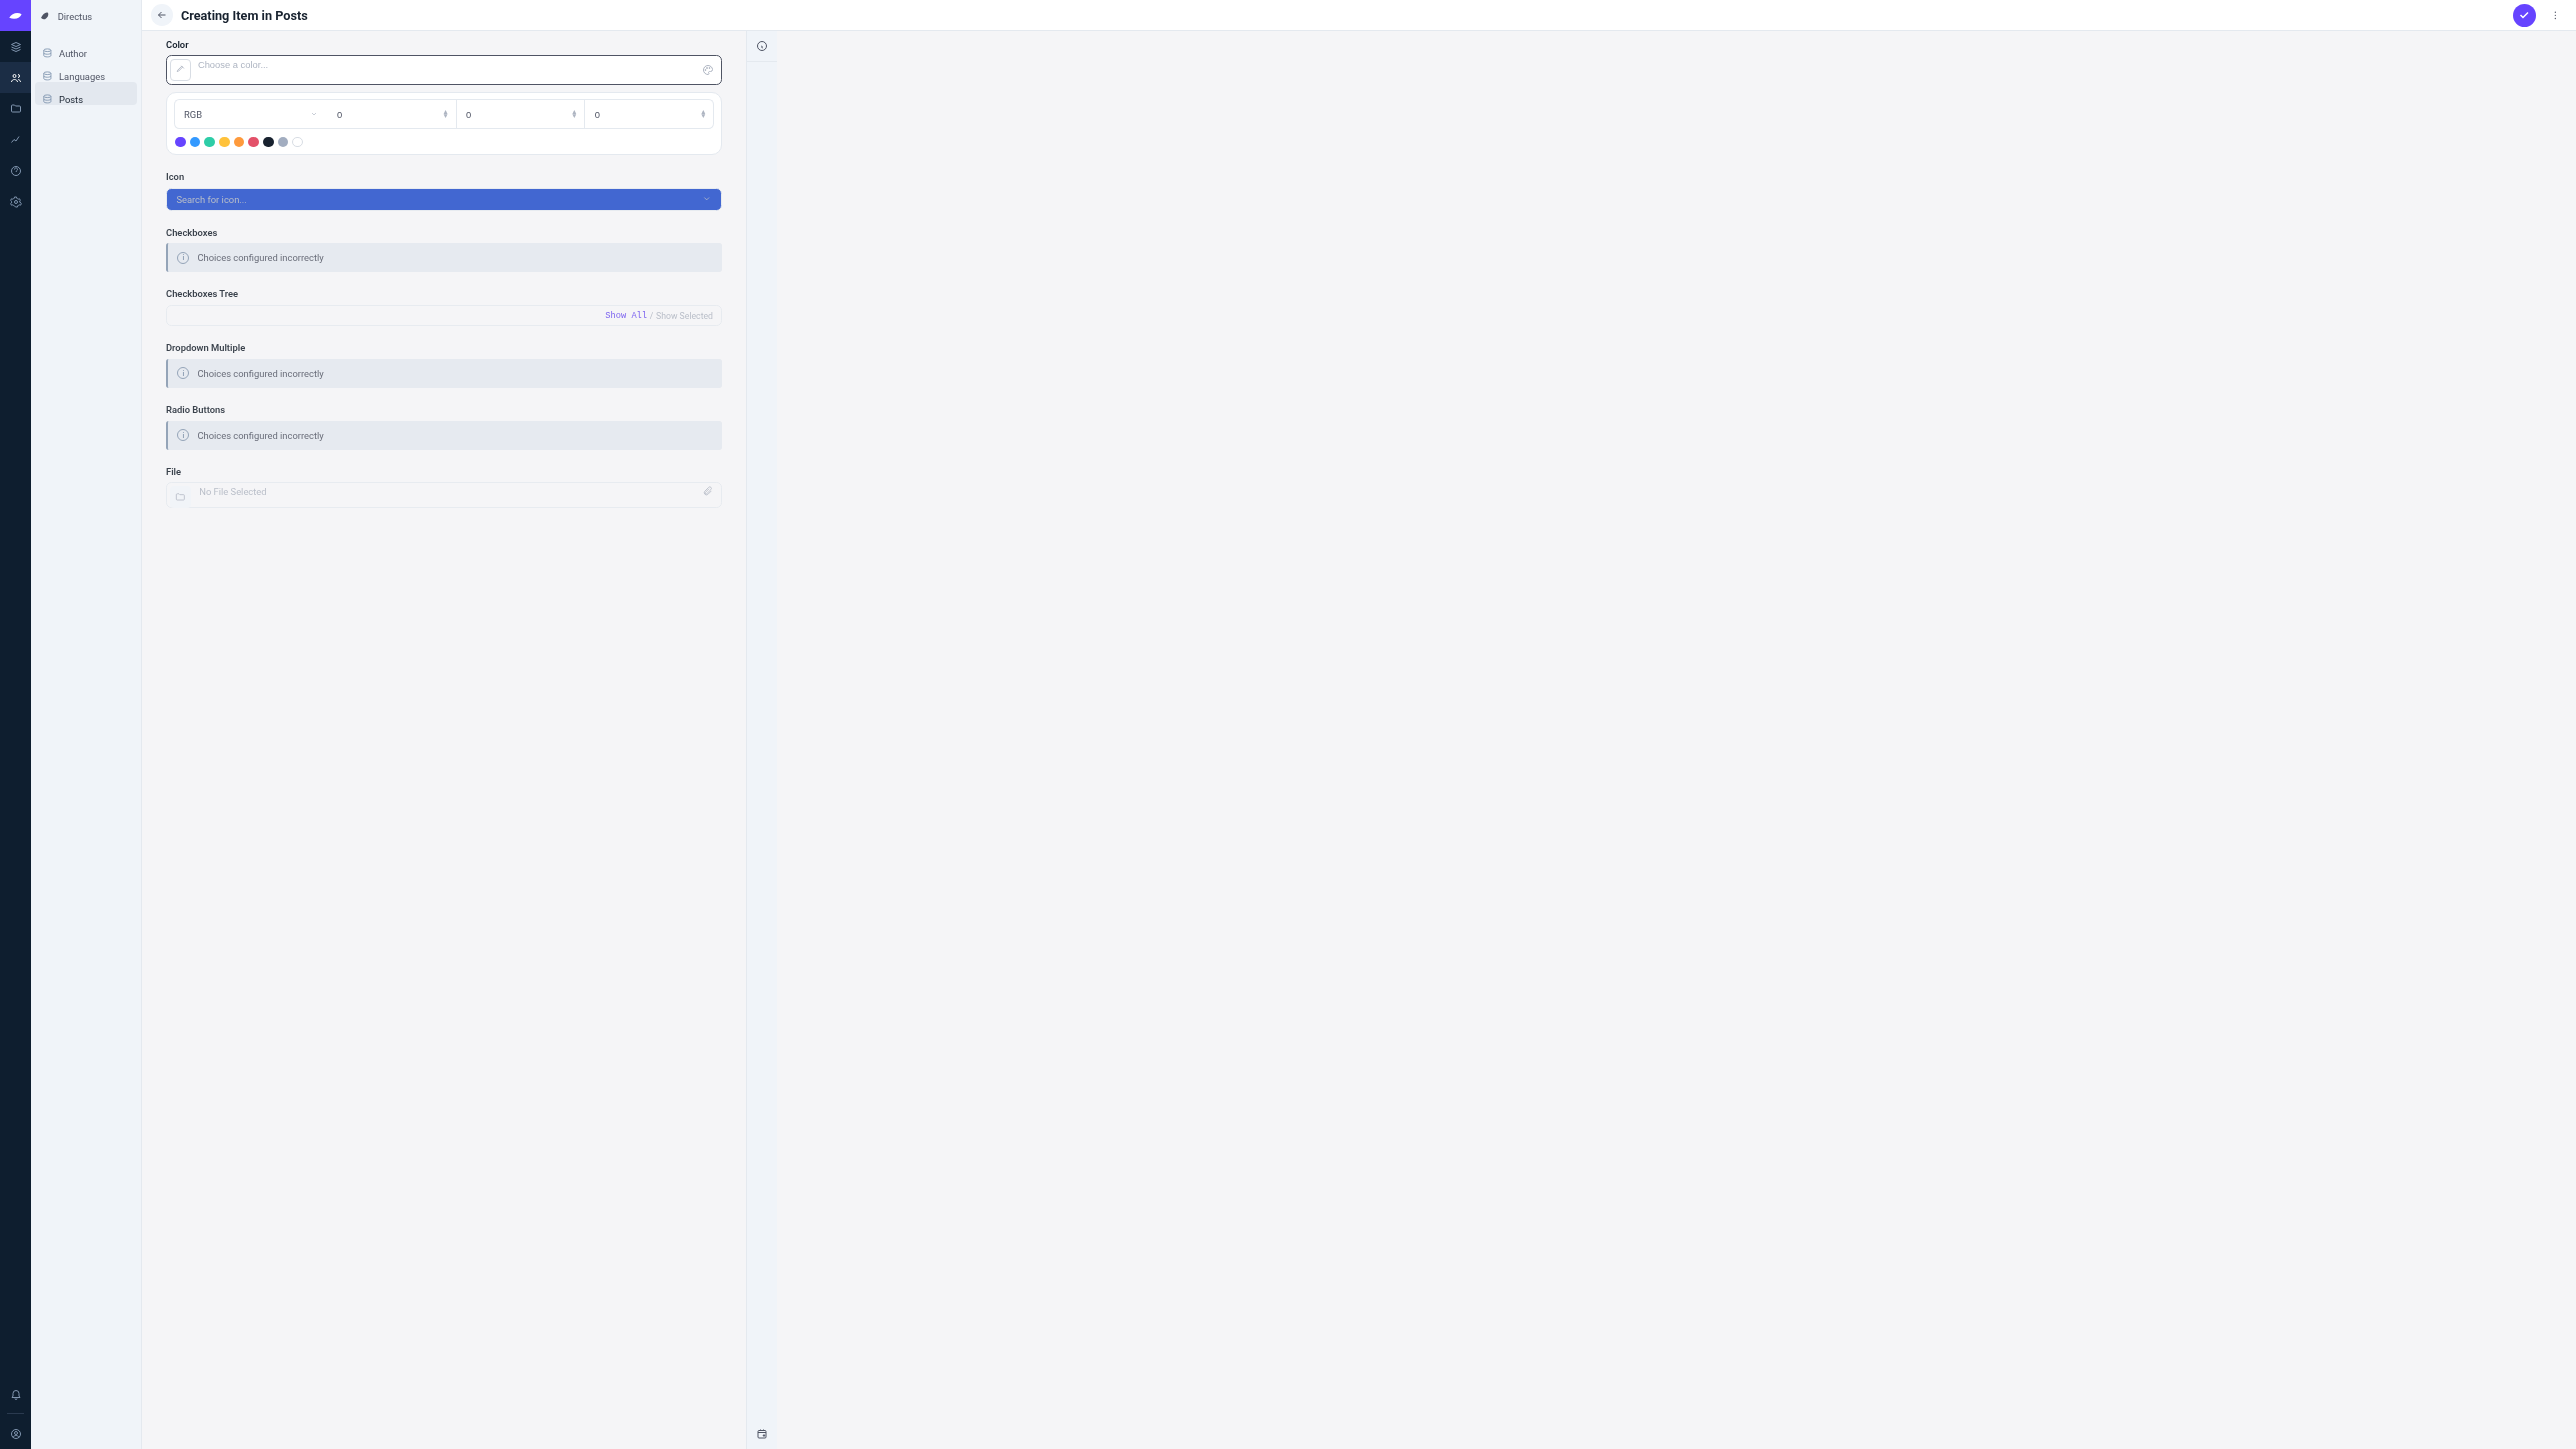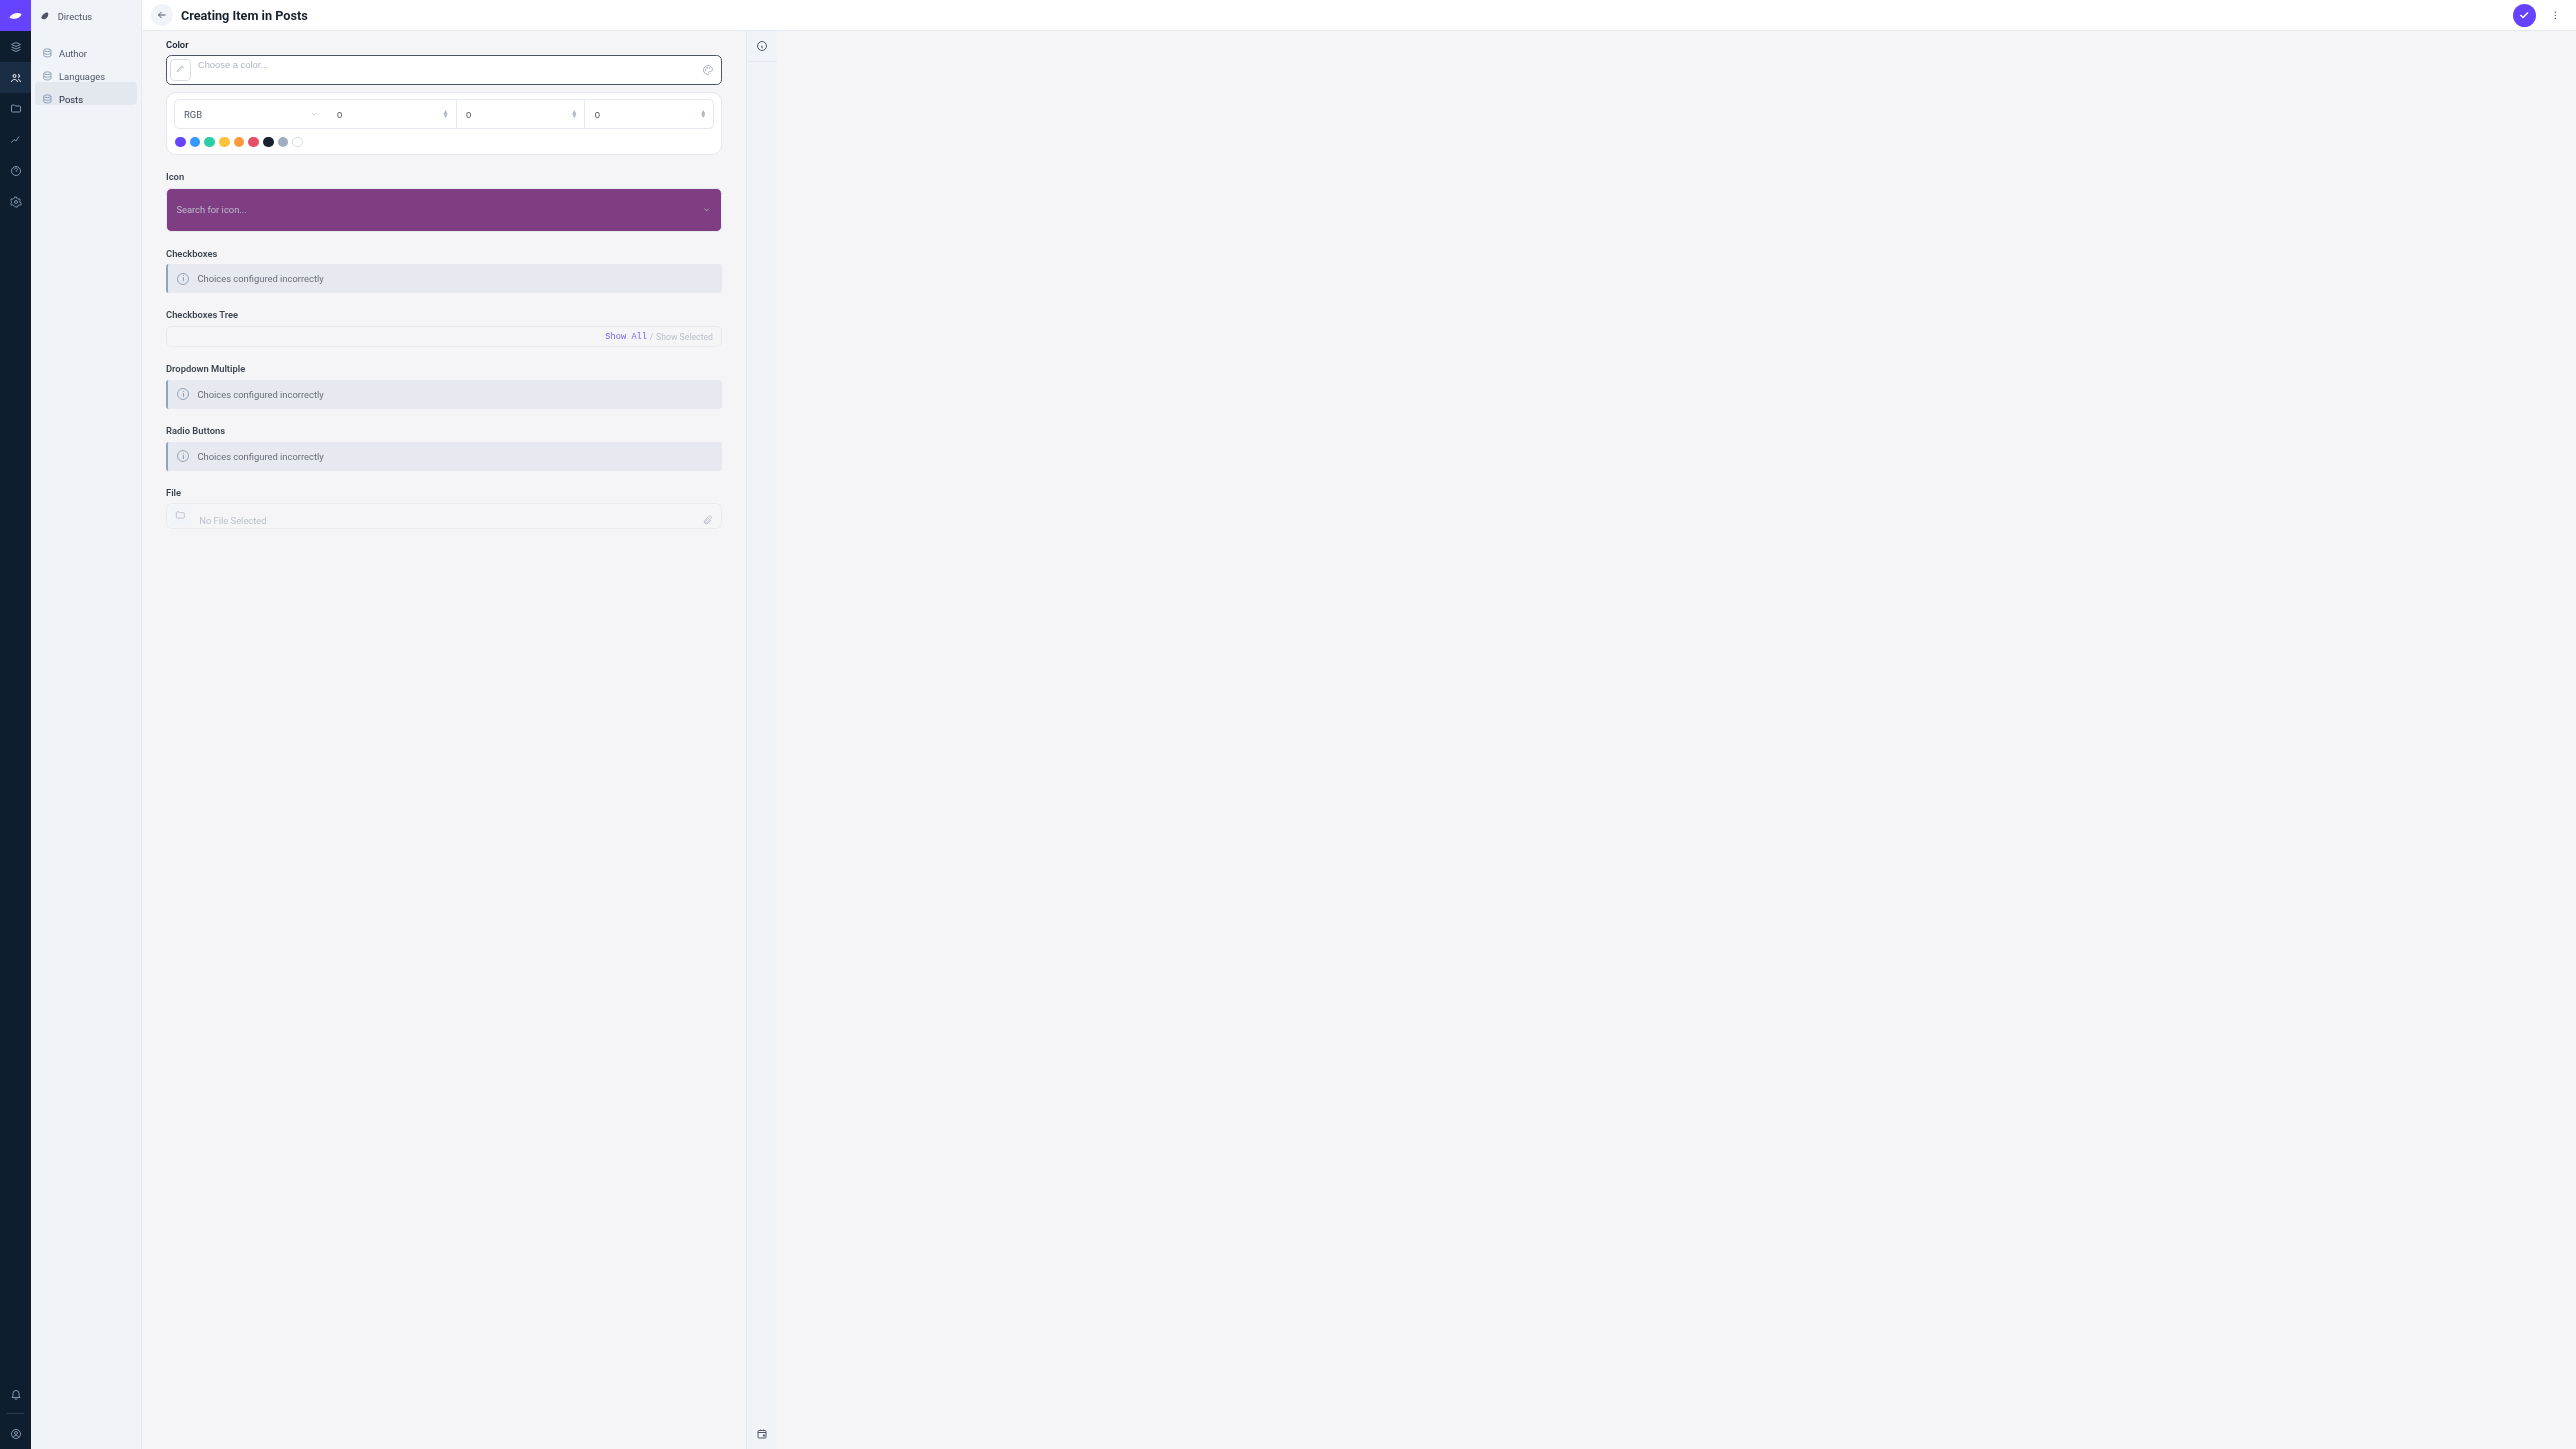--- a/index.html
+++ b/index.html
@@ -162,24 +162,24 @@
       border: none; outline: none; width: 27px;
       font-size: 9.4px; color: #4f5464;
     }
     .stepper { display: flex; flex-direction: column; color: #aeb5c2; line-height: 0.6; font-size: 6.7px; cursor: pointer; }
     .swatch-row { display: flex; gap: 4px; padding: 0 1.3px; }
     .swatch {
       width: 10.7px; height: 10.7px; border-radius: 50%; cursor: pointer;
     }
     .swatch.outline { border: 0.7px solid #d8dde4; background: #fff; }
     .input-box {
-      height: 44px;
+      height: 23px;
       border: 1.3px solid #e4e9ef;
       border-radius: 5.4px;
-      background: #701a75;
+      background: #1d4ed8;
       display: flex; align-items: center;
       padding: 0 9.4px;
       font-size: 9.4px; color: #aeb5c2;
     }
     .input-box .chev { margin-left: auto; color: #aeb5c2; }
     .notice {
       height: 29.5px;
       border-left: 2.7px solid #8196b0;
       background: #e3e8ef;
       border-radius: 2.7px;
@@ -198,21 +198,21 @@
       border-radius: 5.4px;
       display: flex; align-items: center; justify-content: flex-end;
       padding: 0 8px; font-size: 8.7px; gap: 2.7px;
     }
     .link-active { color: #6644ff; cursor: pointer; font-family: Liberation Mono, monospace; }
     .link-muted { color: #aeb5c2; }
     .file-box {
       height: 26px;
       border: 1.3px solid #e4e9ef;
       border-radius: 5.4px;
-      display: flex; align-items: flex-end;
+      display: flex; align-items: flex-start;
       padding: 2.7px 8px 2.7px 2.7px; gap: 8px;
       font-size: 9.4px; color: #aeb5c2;
     }
     .file-icon-box {
       width: 21.5px; height: 21.5px;
       background: #f0f4f9; border-radius: 4px;
       display: flex; align-items: center; justify-content: center;
       color: #aeb5c2;
     }
     .attach-icon { margin-left: auto; color: #aeb5c2; }

